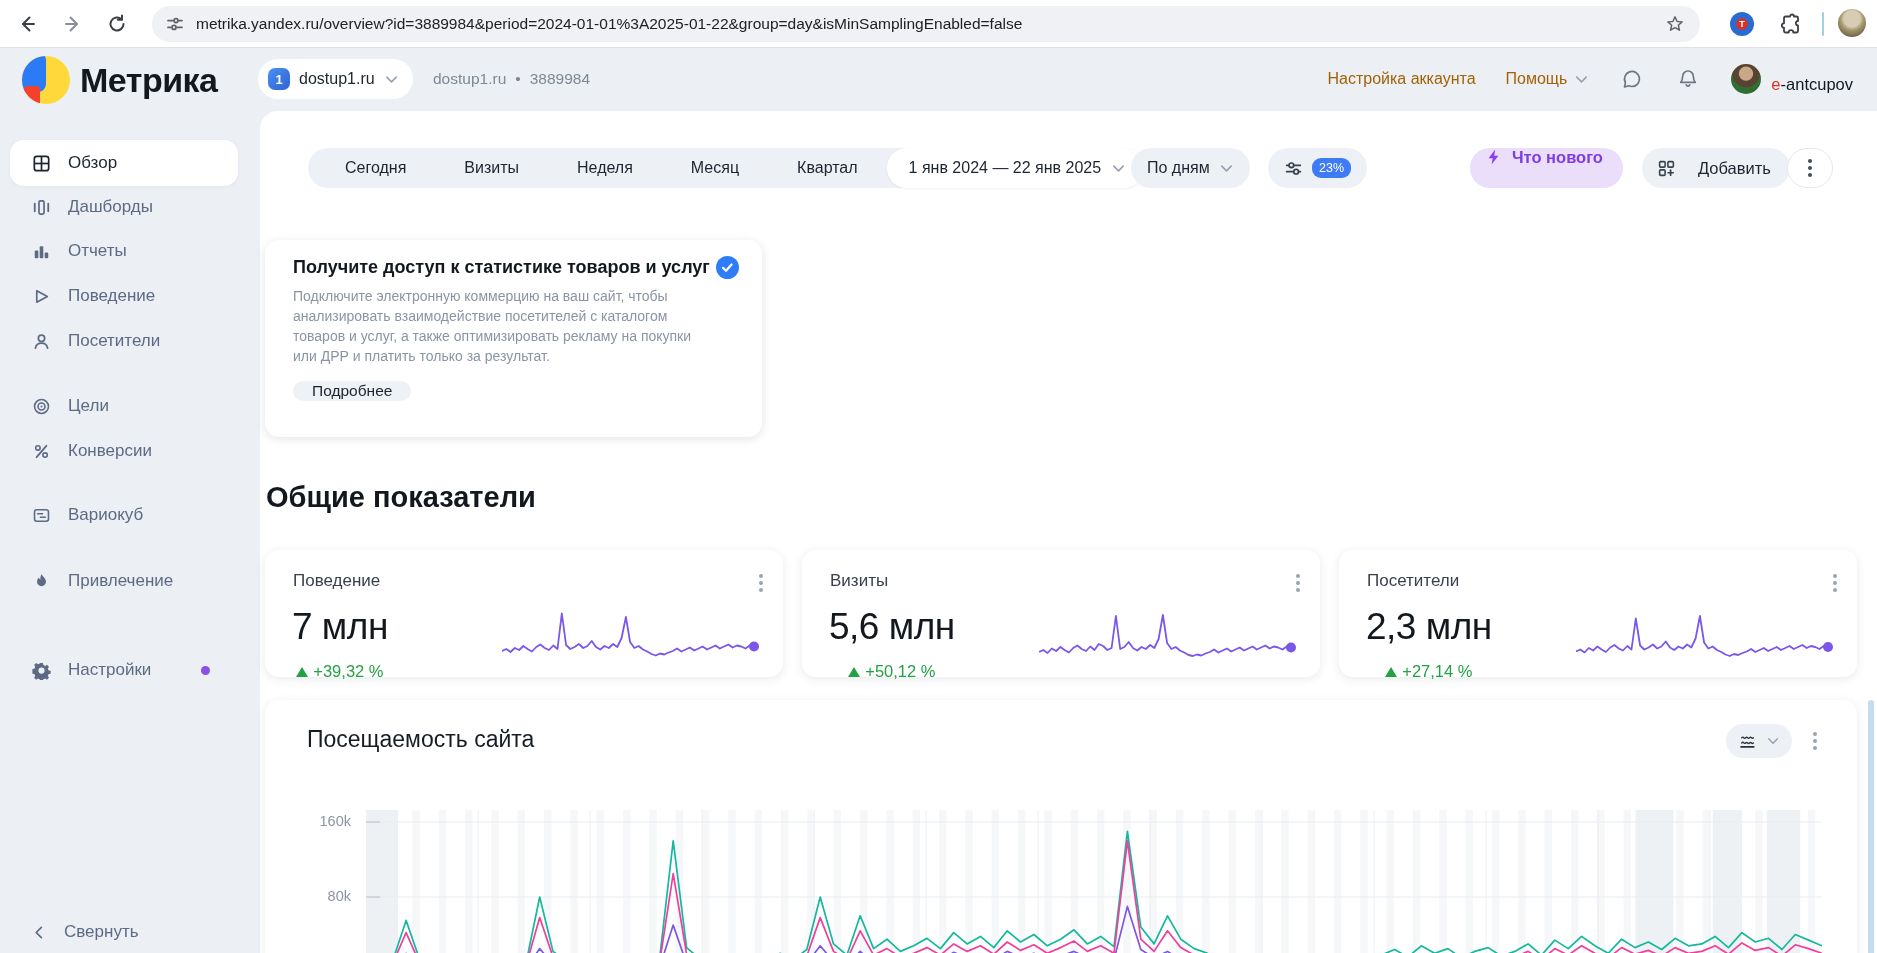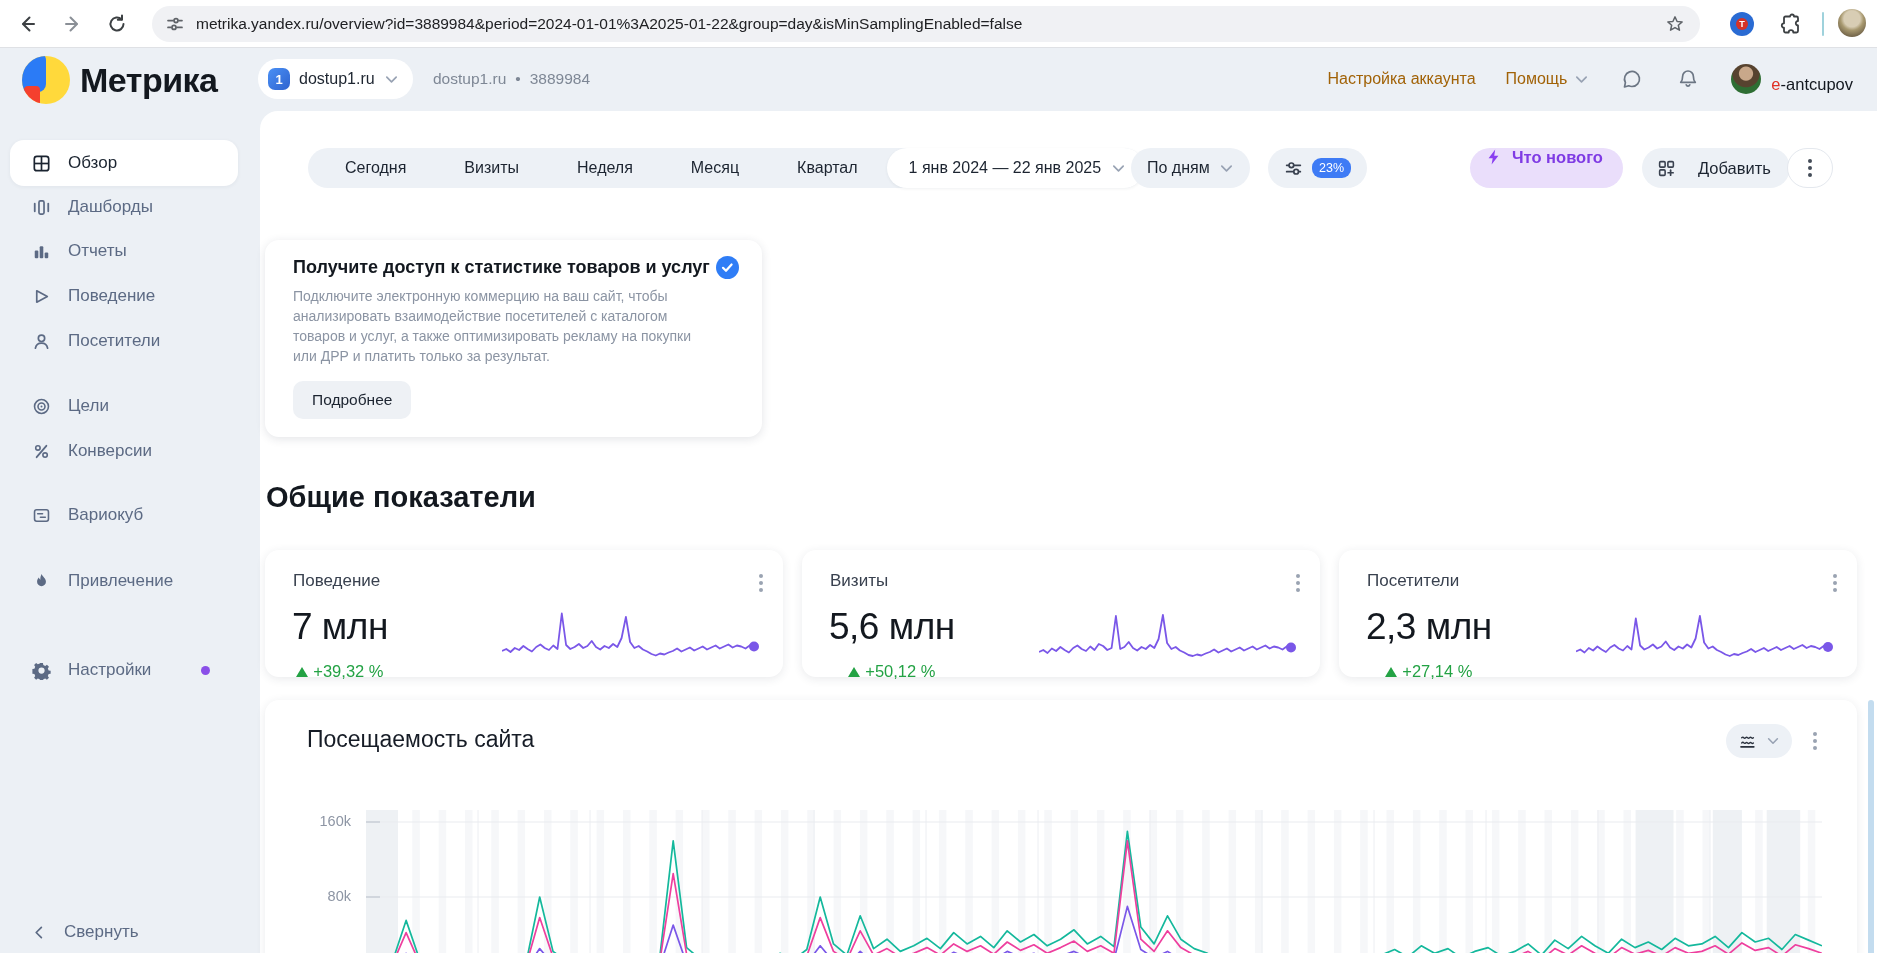--- a/index.html
+++ b/index.html
@@ -60,21 +60,21 @@
   .kebab-pill { position:absolute; left:1527px; top:0; width:46px; height:40px; background:#fff; border:1px solid #e4e8ee; border-radius:20px; display:flex; align-items:center; justify-content:center; cursor:pointer; }
   .kebab { display:flex; flex-direction:column; gap:3px; }
   .kebab i { width:4px; height:4px; border-radius:50%; background:#444c58; }
   .kebab.gray i { background:#9aa3b2; }
 
   
   .promo { position:absolute; left:5px; top:129px; width:497px; height:197px; background:#fff; border-radius:14px; box-shadow:0 2px 10px rgba(40,50,70,.13); }
   .promo-title { position:absolute; left:28px; top:17px; font-size:18px; font-weight:bold; color:#13181f; width:420px; }
   .promo-check { position:absolute; right:22px; top:15px; width:25px; height:25px; }
   .promo-body { position:absolute; left:28px; top:46px; width:420px; font-size:14px; line-height:20px; color:#8b94a3; }
-  .promo-btn { position:absolute; left:28px; top:141px; height:38px; background:#eef1f5; border:none; border-radius:10px; padding:0 19px; font-size:15.5px; color:#1c2430; font-family:inherit; cursor:pointer; }
+  .promo-btn { position:absolute; left:28px; top:141px; height:20px; background:#eef1f5; border:none; border-radius:10px; padding:0 19px; font-size:15.5px; color:#1c2430; font-family:inherit; cursor:pointer; }
 
   
   .section-title { position:absolute; left:6px; top:370px; font-size:29px; font-weight:bold; color:#13181f; }
 
   .cards-row { position:absolute; left:5px; top:439px; width:1592px; height:127px; display:flex; gap:19px; }
   .metric-card { position:relative; width:519px; height:127px; background:#fff; border-radius:14px; box-shadow:0 2px 10px rgba(40,50,70,.10); }
   .mc-label { position:absolute; left:28px; top:21px; font-size:17px; color:#39414f; }
   .mc-kebab { position:absolute; right:20px; top:24px; cursor:pointer; }
   .mc-valrow { position:absolute; left:27px; top:56px; display:flex; align-items:center; gap:14px;flex-direction:column; }
   .mc-value { font-size:37px; color:#13181f; letter-spacing:-0.5px; }

